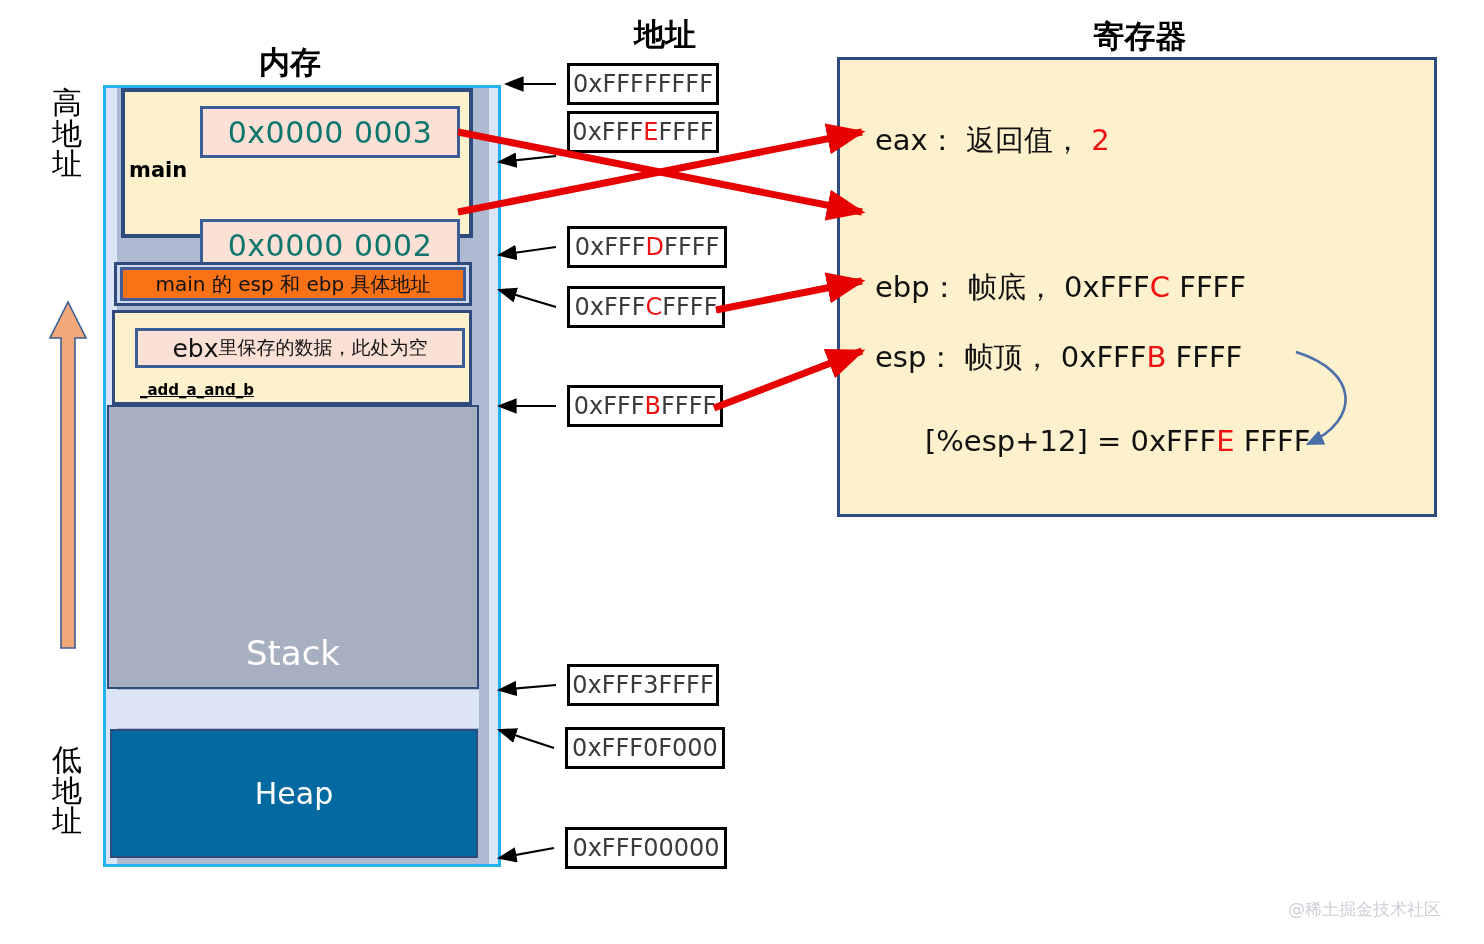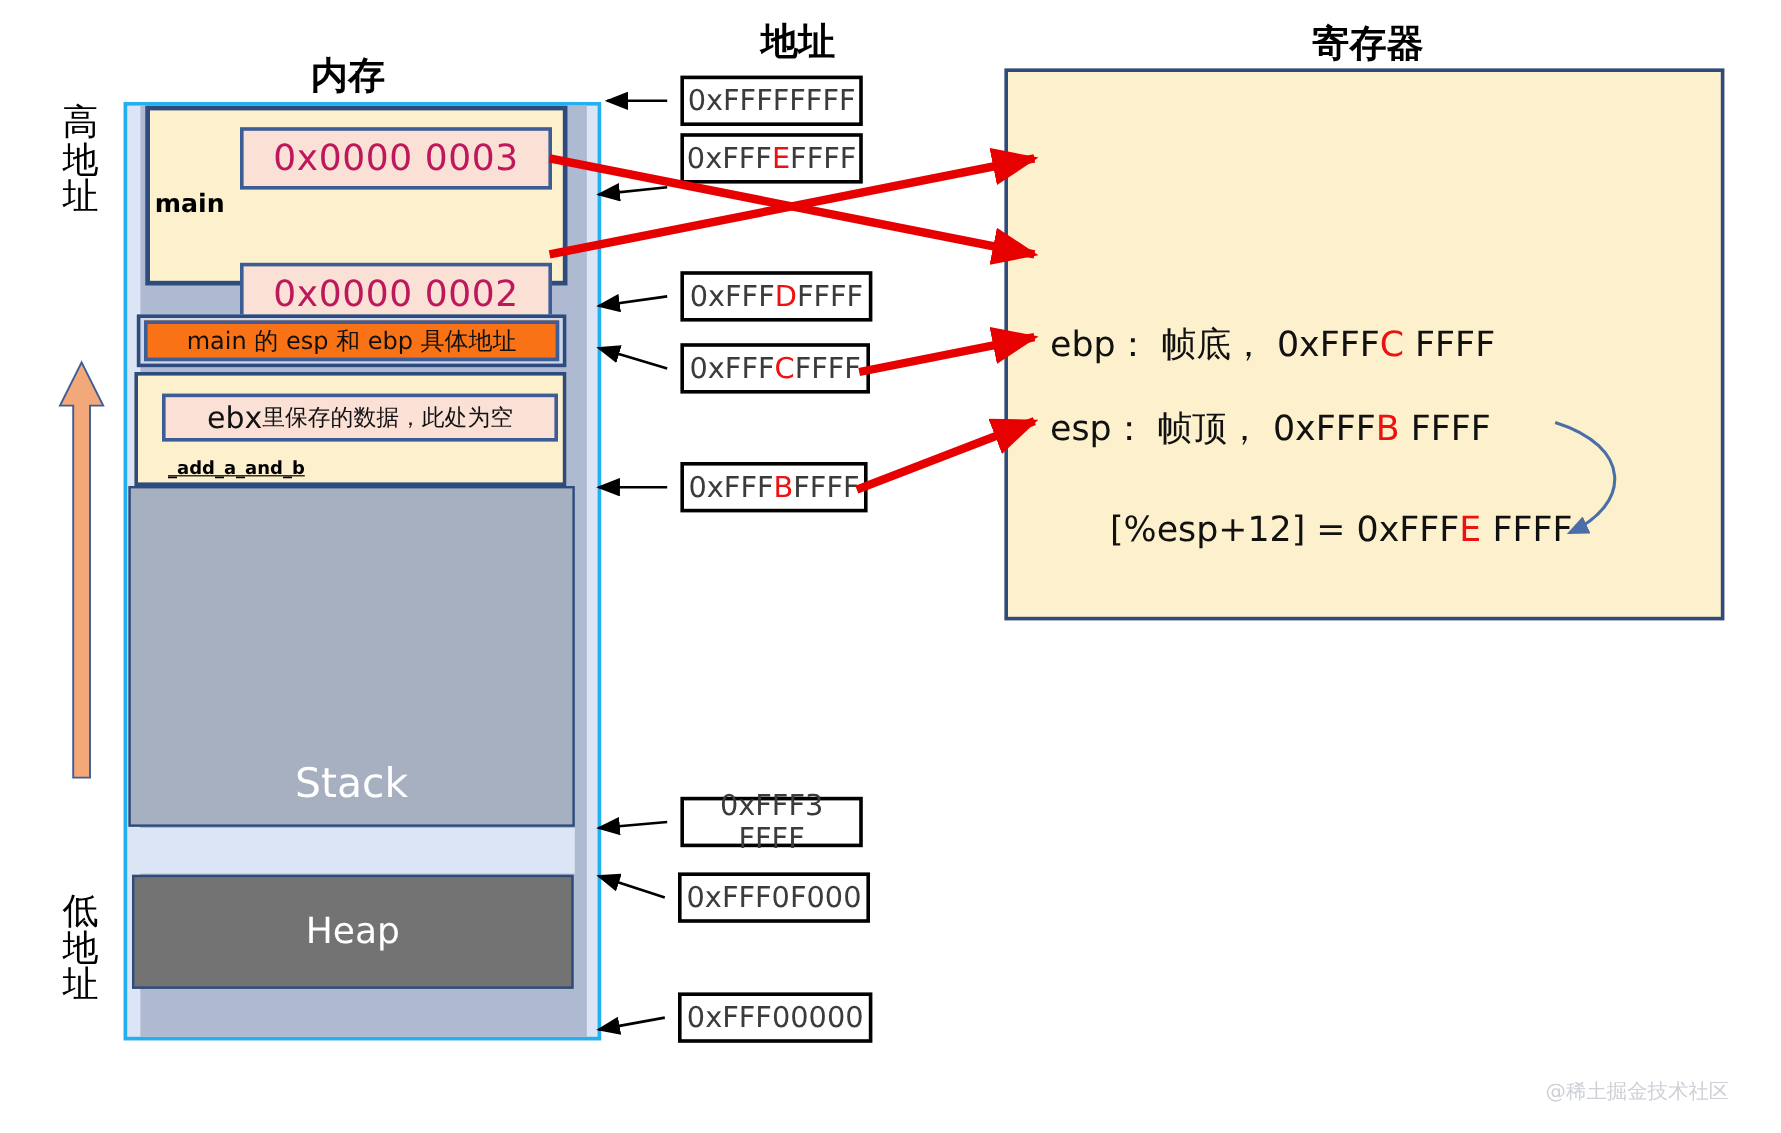--- a/index.html
+++ b/index.html
@@ -48,21 +48,21 @@
   #main-frame{
     left:121px;top:88px;width:352px;height:150px;
     background:#fdf0cc;border:4px solid #2e4b7d;box-sizing:border-box;
   }
   #main-label{
     left:129px;top:158px;font-size:21px;font-weight:bold;color:#000;
   }
   .valbox{
     background:#fbe0d6;border:3px solid #3c5d96;box-sizing:border-box;
     display:flex;align-items:center;justify-content:center;
-    font-size:30px;color:#be185d;letter-spacing:0.5px;
+    font-size:30px;color:#0f766e;letter-spacing:0.5px;
   }
   #val3{left:200px;top:106px;width:260px;height:52px;}
   #val2{left:200px;top:187px;width:260px;height:52px;margin-top:32px;}
 
   
   #espebp-outer{
     left:114px;top:262px;width:358px;height:44px;
     background:#cfd8ea;border:3px solid #2e4b7d;box-sizing:border-box;
   }
   #espebp-box{
@@ -94,39 +94,39 @@
   #stack-box{
     left:107px;top:405px;width:372px;height:284px;
     background:#a7b0c0;border:2px solid #2e4b7d;box-sizing:border-box;
     display:flex;align-items:flex-end;justify-content:center;
   }
   #stack-label{color:#fff;font-size:34px;padding-bottom:14px;}
   #gap-box{
     left:107px;top:690px;width:372px;height:38px;background:#dbe5f5;
   }
   #heap-box{
-    left:110px;top:729px;width:368px;height:95px;
-    background:#737373;border:2px solid #2e4b7d;box-sizing:border-box;
+    left:110px;top:729px;width:368px;height:129px;
+    background:#0369a1;border:2px solid #2e4b7d;box-sizing:border-box;
     display:flex;align-items:center;justify-content:center;
   }
   #heap-label{color:#fff;font-size:30px;}
 
   
   .addrbox{
     background:#fff;border:3px solid #000;box-sizing:border-box;
     display:flex;align-items:center;justify-content:center;
     font-size:24px;color:#3b3b3b;white-space:nowrap;margin-left:10px;
   }
   .addrbox .hot{color:#ee1111;}
   #a0{left:557px;top:63px;width:152px;height:42px;}
   #a1{left:557px;top:111px;width:152px;height:42px;}
   #a2{left:557px;top:226px;width:160px;height:42px;}
   #a3{left:557px;top:286px;width:158px;height:42px;}
   #a4{left:557px;top:385px;width:156px;height:42px;}
-  #a5{left:557px;top:664px;width:152px;height:42px;flex-direction:column;}
+  #a5{left:557px;top:664px;width:152px;height:42px;}
   #a6{left:555px;top:727px;width:160px;height:42px;}
   #a7{left:555px;top:827px;width:162px;height:42px;}
 
   
   #reg-panel{
     left:837px;top:57px;width:600px;height:460px;
     background:#fdf0cc;border:3px solid #2e4b7d;box-sizing:border-box;
   }
   .regline{
     position:absolute;font-size:29px;color:#111;white-space:nowrap;
@@ -228,20 +228,23 @@
       <span> F000</span>
   </div>
   <div class="abs addrbox" id="a7">
     <span>0xFFF0</span>
       <span class="hot"></span>
       <span> 0000</span>
   </div>
 
   <div class="abs" id="reg-panel"></div>
 
+  <div class="regline" id="r0">
+    <span>eax</span><span>：</span> <span>返回值，</span> <span class="red">2</span>
+  </div>
   <div class="regline" id="r2">
     <span>ebp</span><span>：</span> <span>帧底，</span> <span>0xFFF</span><span class="red">C</span><span> FFFF</span>
   </div>
   <div class="regline" id="r3">
     <span>esp</span><span>：</span> <span>帧顶，</span> <span>0xFFF</span><span class="red">B</span><span> FFFF</span>
   </div>
   <div class="regline" id="r4">
     <span>[%esp+12] = </span><span>0xFFF</span><span class="red">E</span><span> FFFF</span>
   </div>
 

